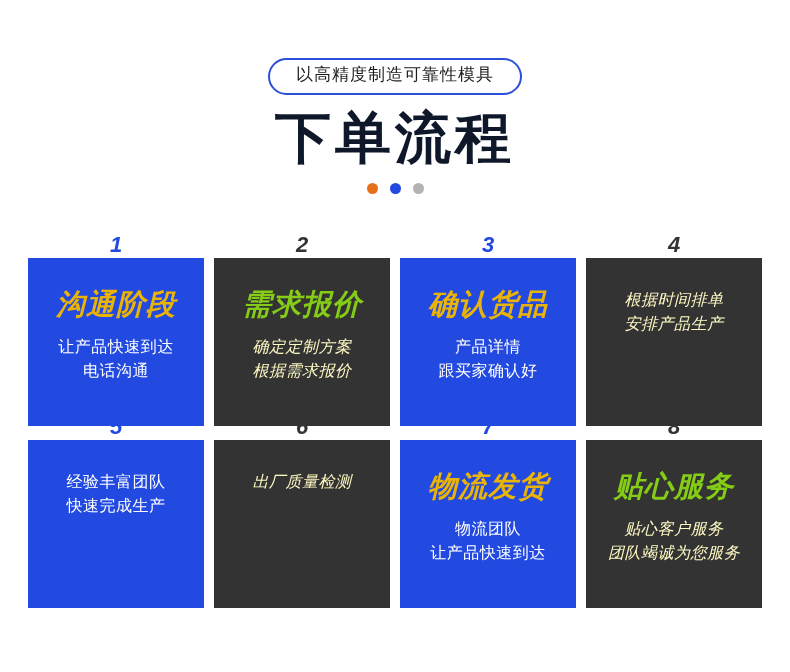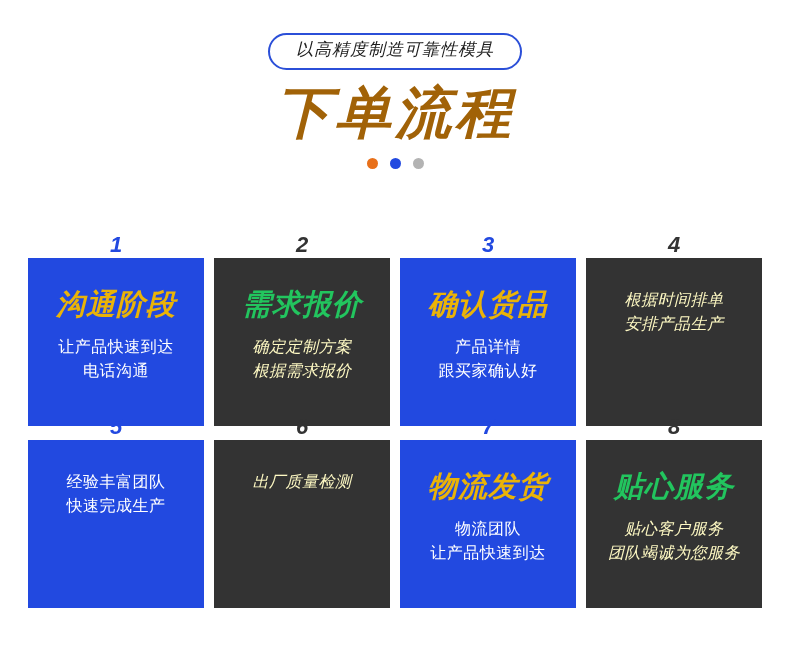--- a/index.html
+++ b/index.html
@@ -15,38 +15,37 @@
   }
   .page {
     position: relative;
     width: 790px;
     height: 672px;
   }
 
   
   .header {
     text-align: center;
-    padding-top: 33px;
-    font-style: italic;
+    padding-top: 58px;
   }
   .pill {
     display: inline-block;
     border: 2px solid #2b4fd8;
     border-radius: 20px;
     padding: 6px 26px 8px 26px;
     color: #1c1c1c;
     font-size: 17px;
     letter-spacing: 1px;
     line-height: 1.1;
   }
   .main-title {
     margin-top: 14px;
     font-size: 56px;
     font-weight: bold;
-    color: #a16207;
+    color: #0f172a;
     letter-spacing: 4px;
     line-height: 1.05;
   }
   .dots {
     margin-top: 16px;
     display: flex;
     justify-content: center;
     gap: 12px;
   }
   .dot {
@@ -95,21 +94,21 @@
 
   .card-title {
     font-size: 29px;
     font-weight: bold;
     font-style: italic;
     letter-spacing: 1px;
     line-height: 1.15;
     margin-bottom: 14px;
   }
   .card.blue .card-title { color: #eab308; }
-  .card.dark .card-title { color: #22c55e; }
+  .card.dark .card-title { color: #84cc16; }
 
   .card-desc {
     font-size: 16px;
     line-height: 1.5;
     letter-spacing: 0.5px;
   }
   .card.blue .card-desc { color: #ffffff; }
   .card.dark .card-desc { color: #fef9c3; font-style: italic; }
 
   .card-desc div { white-space: nowrap; }

